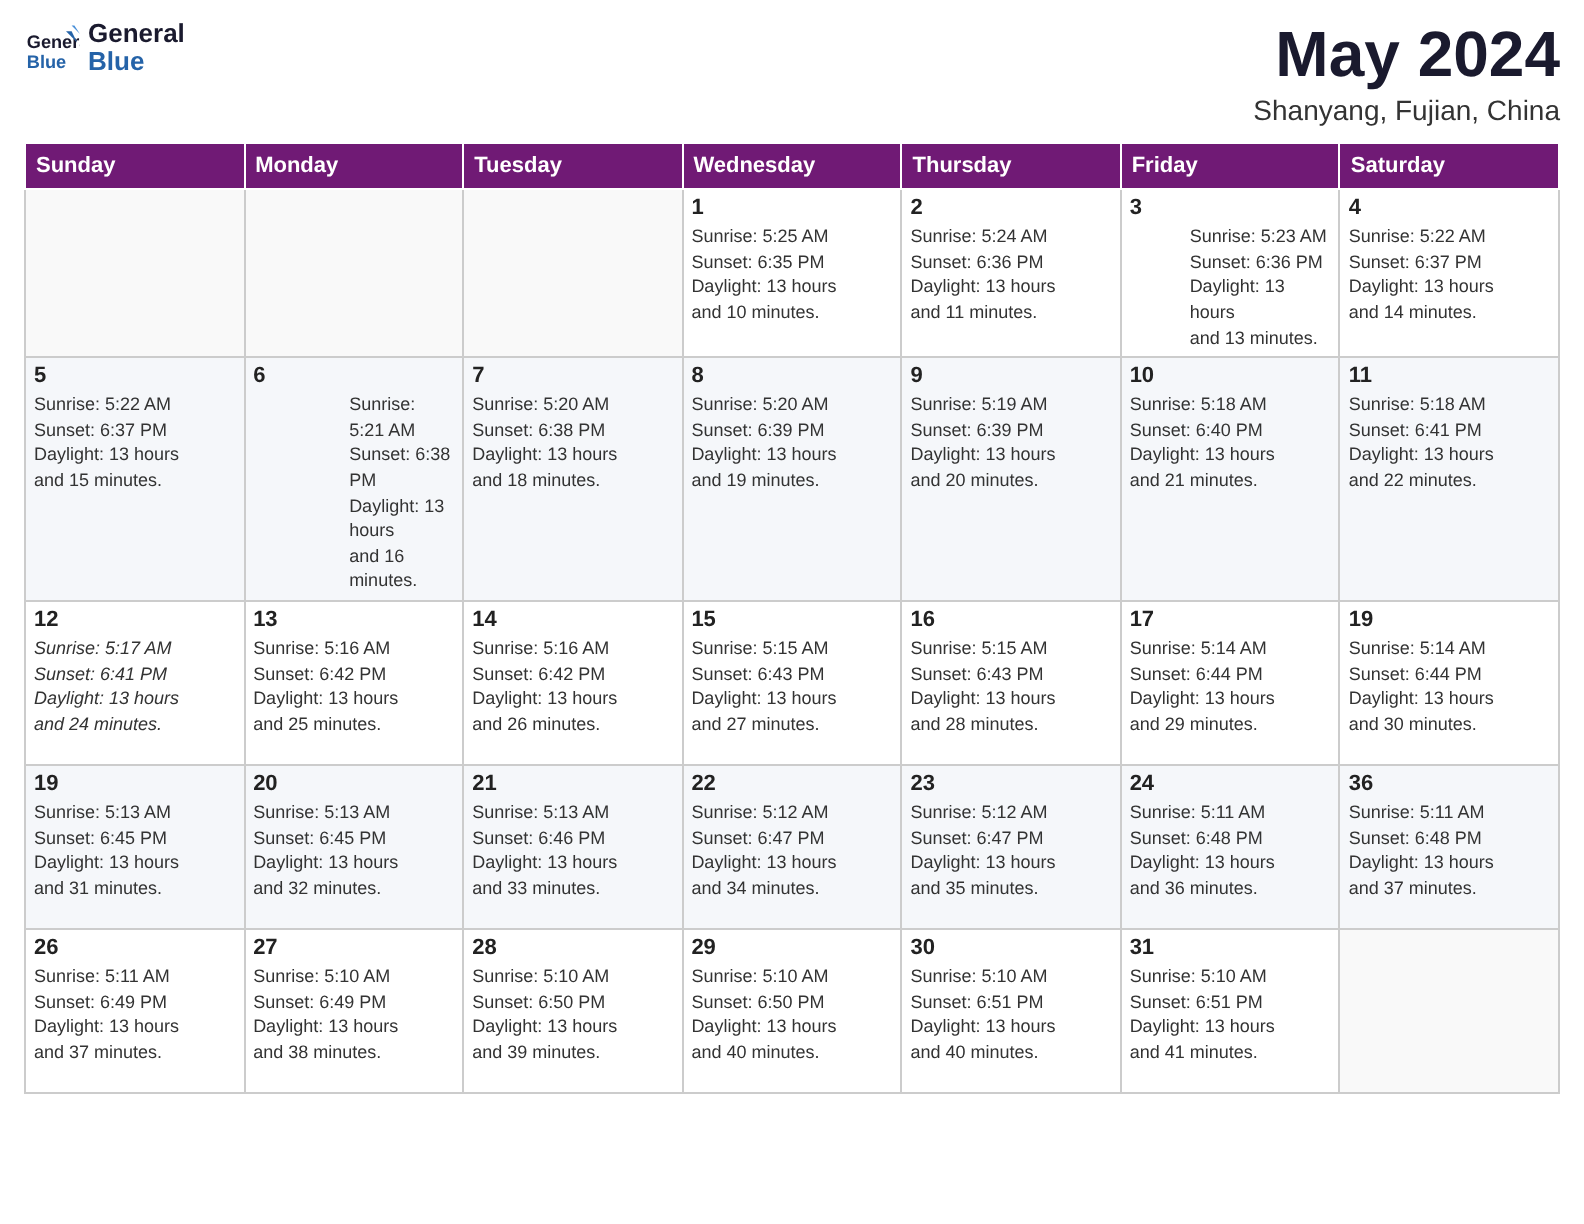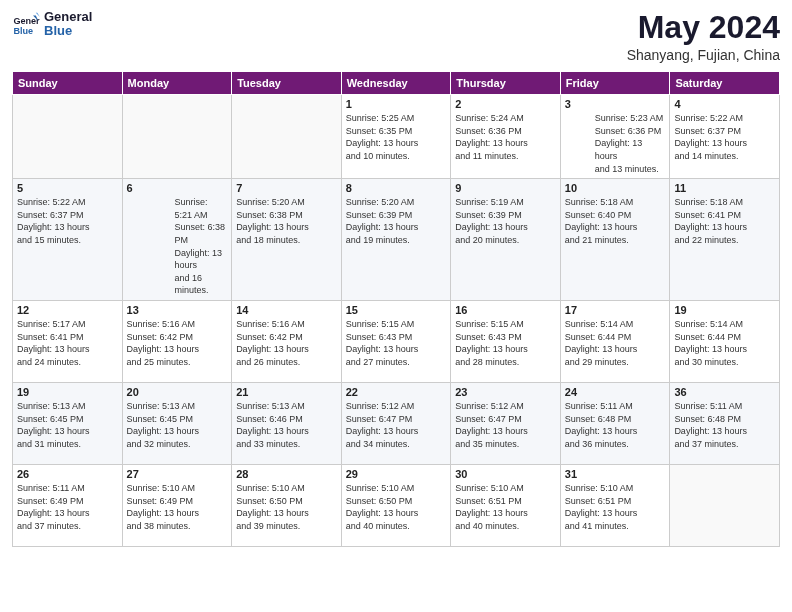--- a/index.html
+++ b/index.html
@@ -200,21 +200,21 @@
             <span class="day-num">11</span>
             <div class="cell-text" style="white-space: pre-line;">Sunrise: 5:18 AM
 Sunset: 6:41 PM
 Daylight: 13 hours
 and 22 minutes.</div>
           </td>
         </tr>
         <tr>
           <td>
             <span class="day-num">12</span>
-            <div class="cell-text" style="white-space: pre-line;">Sunrise: 5:17 AM
+            <div class="cell-text" style="white-space: pre-line; font-style: italic;">Sunrise: 5:17 AM
 Sunset: 6:41 PM
 Daylight: 13 hours
 and 24 minutes.</div>
           </td>
           <td>
             <span class="day-num">13</span>
             <div class="cell-text" style="white-space: pre-line;">Sunrise: 5:16 AM
 Sunset: 6:42 PM
 Daylight: 13 hours
 and 25 minutes.</div>

